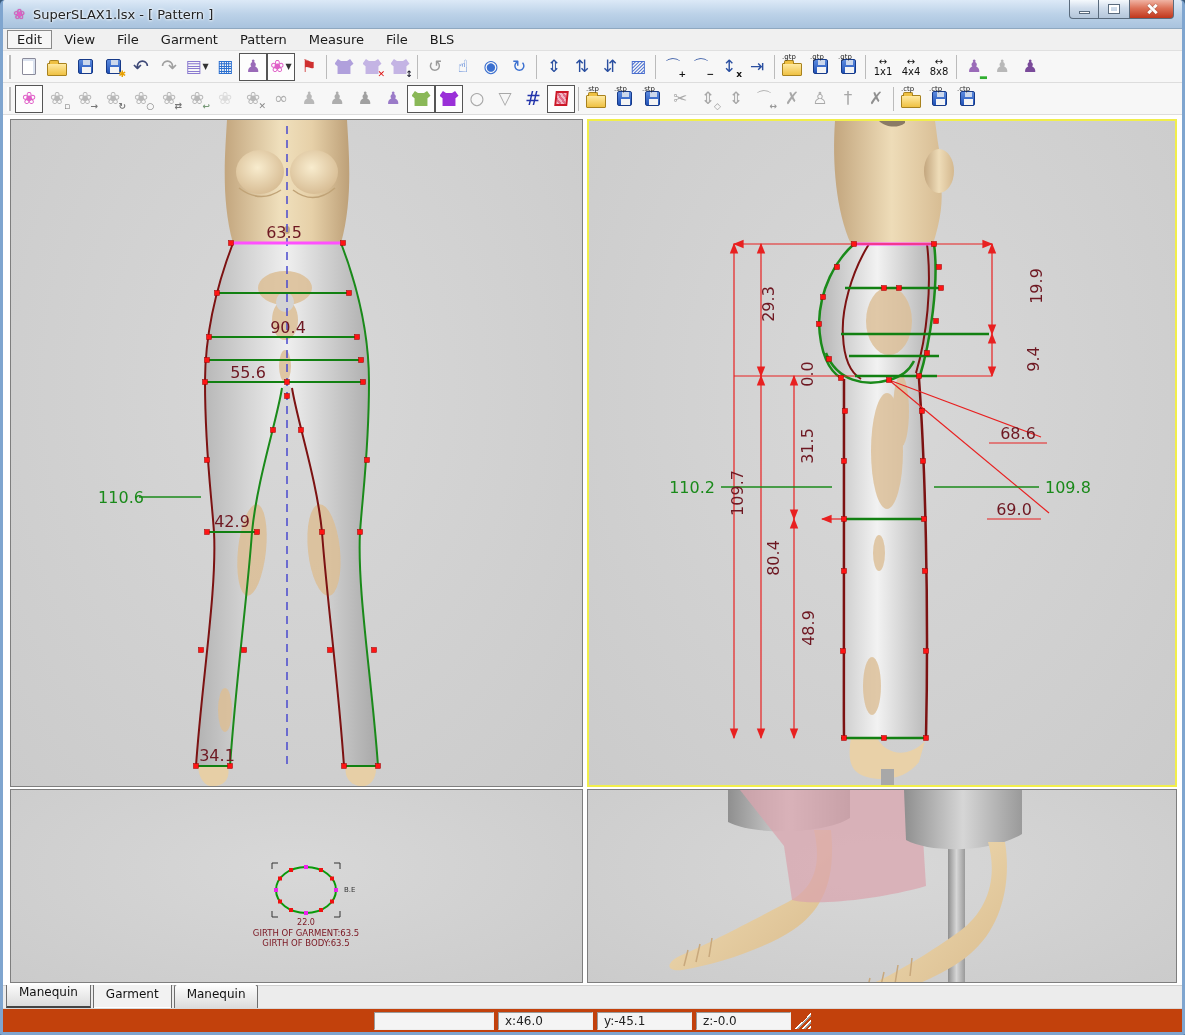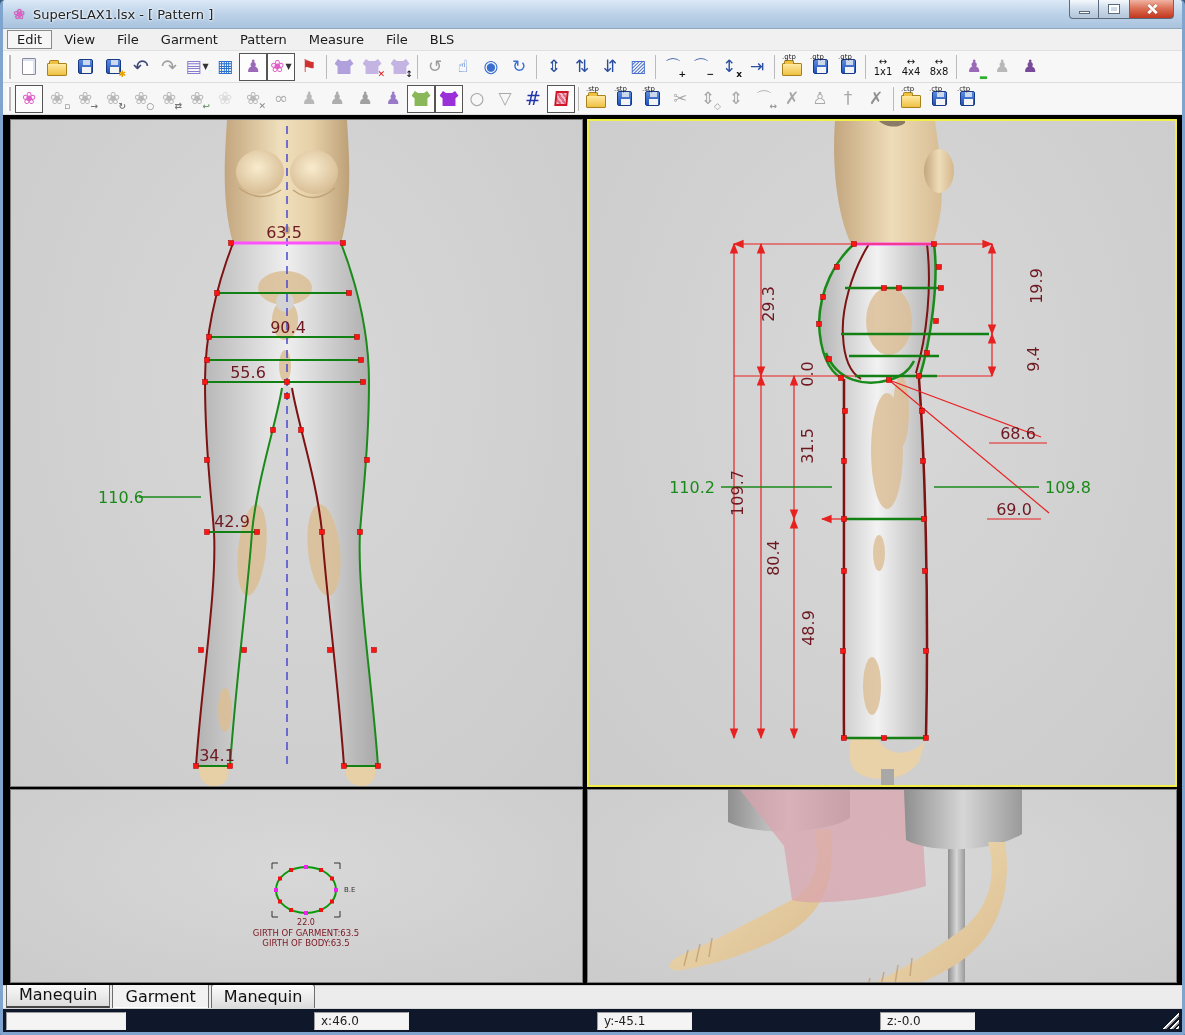--- a/index.html
+++ b/index.html
@@ -38,31 +38,31 @@
   .ic-floppy::before{content:"";position:absolute;top:0;left:4px;width:7px;height:5px;background:#ccd8ec;}
   .ic-floppy::after{content:"";position:absolute;bottom:0;left:3px;width:9px;height:6px;background:#f4f4f4;}
   .ic-shirt{width:19px;height:15px;clip-path:polygon(18% 0,34% 14%,66% 14%,82% 0,100% 32%,84% 48%,84% 100%,16% 100%,16% 48%,0 32%);}
   .ic-pattern{width:13px;height:15px;border:2px solid #cc1828;background:repeating-linear-gradient(50deg,#f2b6c4 0 2px,#e06a86 2px 4px);transform:skewX(-6deg);}
   .ic-grid{display:flex;flex-direction:column;align-items:center;line-height:1;color:#111;}
   .ic-grid .arr{font-size:10px;} .ic-grid .lbl{font-size:10px;}
   .tag{position:absolute;top:0;left:3px;font-size:7px;color:#222;line-height:1;letter-spacing:0;}
   .ovl{position:absolute;right:0;bottom:1px;font-size:9px;line-height:1;font-weight:bold;}
   .dd{font-size:8px;color:#333;margin-left:1px;align-self:center;}
   
-  .client{flex:1 1 auto;position:relative;background:#000000;text-align:right;}
+  .client{flex:1 1 auto;position:relative;background:#ffffff;text-align:right;}
   .vp{position:absolute;border:1px solid #7e7e7e;background:radial-gradient(ellipse at 50% 40%,#d8d8d8,#cbcbcb);overflow:hidden;}
   .vp.active{border:2px solid #f1ee4b;}
   .vp svg{display:block;}
   
   .tabbar{height:23px;background:#ececec;display:flex;align-items:flex-end;padding-left:3px;border-top:1px solid #cfcfcf;flex:0 0 auto;}
-  .tab{font-size:16px;color:#111;border:1px solid #6e6e6e;border-bottom:none;border-radius:3px 3px 0 0;padding:2px 12px 21px 12px;margin-right:2px;background:linear-gradient(#fdfdfd,#dcdcdc);height:19px;}
+  .tab{font-size:12px;color:#111;border:1px solid #6e6e6e;border-bottom:none;border-radius:3px 3px 0 0;padding:2px 12px 21px 12px;margin-right:2px;background:linear-gradient(#fdfdfd,#dcdcdc);height:19px;}
   .tab.first{border-bottom:2px solid #444;height:20px;}
   .tab.active{background:#f2f2f2;height:22px;padding-top:4px;box-shadow:0 -1px 0 #fff inset;}
   
-  .statusbar{height:24px;background:#0f172a;border-top:1px solid #d8d8d8;display:flex;align-items:center;justify-content:space-between;padding:2px 3px;flex:0 0 auto;}
+  .statusbar{height:24px;background:#c2410c;border-top:1px solid #d8d8d8;display:flex;align-items:center;justify-content:center;padding:2px 3px;flex:0 0 auto;}
   .sfield{height:18px;border:1px solid;border-color:#9a9a9a #eee #eee #9a9a9a;background:#f4f4f4;font-size:12px;color:#222;padding:1px 6px;margin-right:4px;}
   .sfield.spacer{flex:0 0 120px;}
   .sfield.coord{flex:0 0 95px;}
   .gripper{width:16px;height:16px;background:
     linear-gradient(135deg,transparent 50%,#fff 50%,#fff 56%,#999 56%,#999 62%,transparent 62%,transparent 70%,#fff 70%,#fff 76%,#999 76%,#999 82%,transparent 82%,transparent 90%,#fff 90%,#fff 96%,#999 96%);}
   text{font-family:"DejaVu Sans","Liberation Sans",sans-serif;}
   .mlab{font-size:16px;fill:#6e1822;}
   .glab{font-size:16px;fill:#1a8a1a;}
 </style>
 </head>

